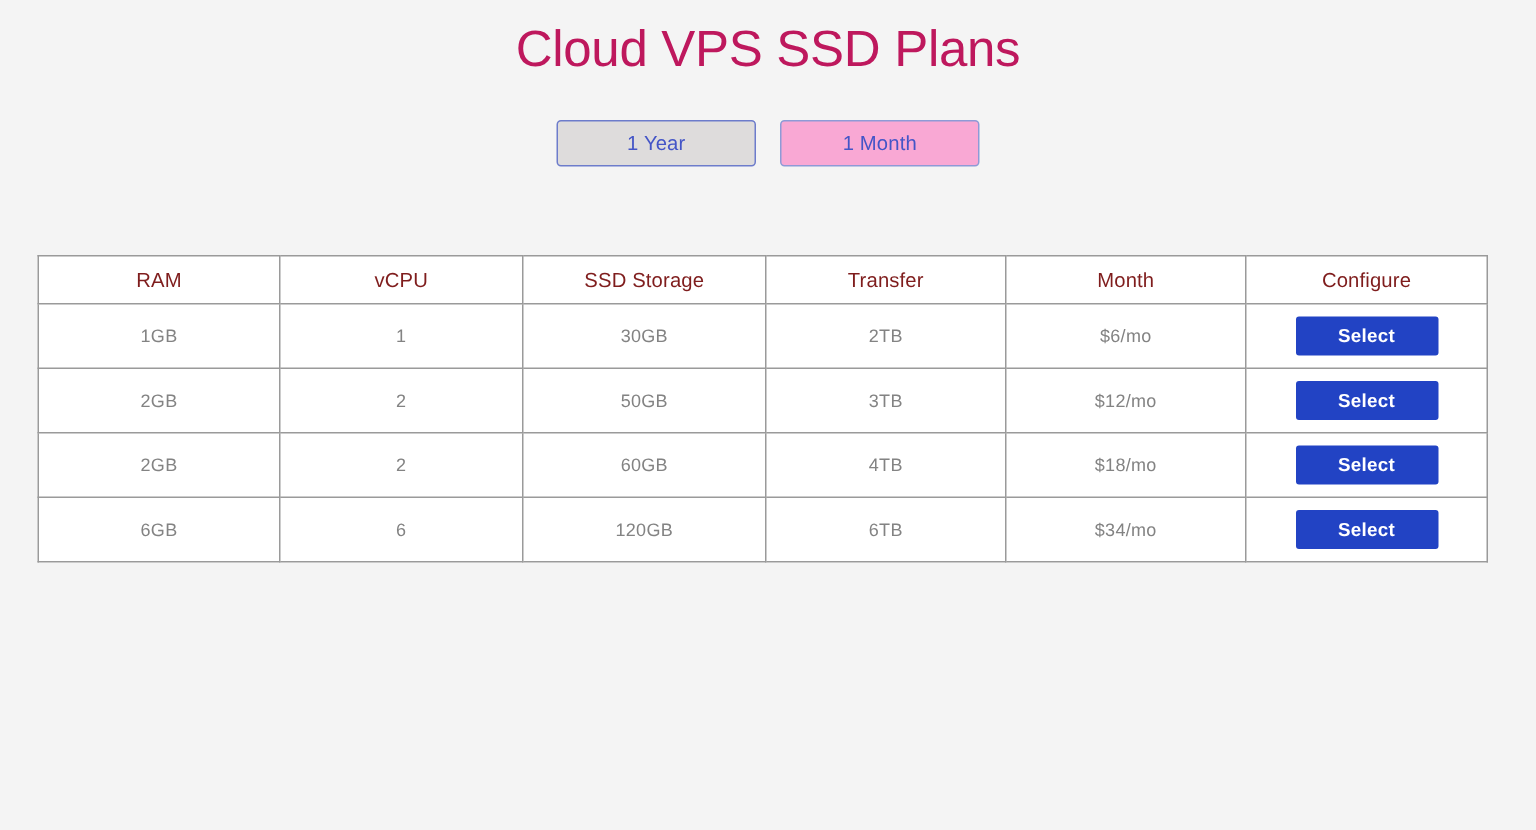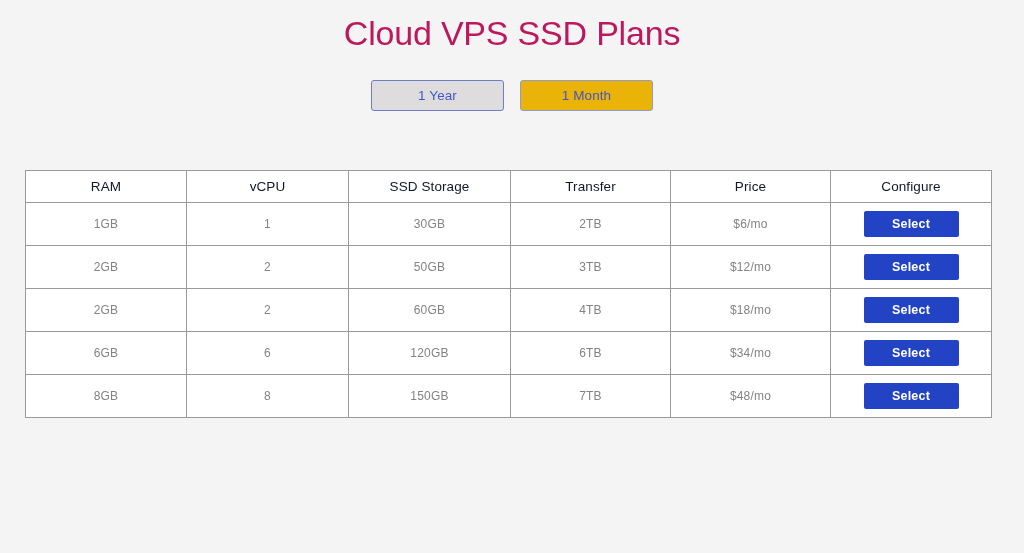--- a/index.html
+++ b/index.html
@@ -54,21 +54,21 @@
     height: 31px;
     display: flex;
     align-items: center;
     justify-content: center;
     font-size: 13.5px;
     font-weight: 400;
     letter-spacing: 0.1px;
     color: #4455c7;
     border: 1px solid #8e9ad6;
     border-radius: 3px;
-    background: #eab308;
+    background: #f9a8d4;
     cursor: pointer;
     user-select: none;
   }
 
   .toggle-btn.is-active {
     background: #dedcdc;
     border-color: #6d7ccb;
   }
 
   
@@ -91,21 +91,21 @@
     border: 1px solid #9a9a9a;
     text-align: center;
     vertical-align: middle;
     background: #ffffff;
   }
 
   table.plans th {
     height: 32px;
     font-size: 13.5px;
     font-weight: 400;
-    color: #0f172a;
+    color: #7f1d1d;
     letter-spacing: 0.1px;
   }
 
   table.plans td {
     height: 36px;
     font-size: 12px;
     font-weight: 400;
     color: #838383;
     letter-spacing: 0.2px;
   }
@@ -158,21 +158,21 @@
         <col class="c-transfer">
           <col class="c-price">
           <col class="c-configure">
       </colgroup>
       <thead>
         <tr>
           <th>RAM</th>
           <th>vCPU</th>
           <th>SSD Storage</th>
           <th>Transfer</th>
-          <th>Price</th>
+          <th>Month</th>
           <th>Configure</th>
         </tr>
       </thead>
       <tbody id="plans-body">
           <tr>
             <td>1GB</td>
             <td>1</td>
             <td>30GB</td>
             <td>2TB</td>
             <td>$6/mo</td>
@@ -195,25 +195,17 @@
             <td class="configure-cell"><button class="select-btn">Select</button></td>
           </tr>
           <tr>
             <td>6GB</td>
             <td>6</td>
             <td>120GB</td>
             <td>6TB</td>
             <td>$34/mo</td>
             <td class="configure-cell"><button class="select-btn">Select</button></td>
           </tr>
-          <tr>
-            <td>8GB</td>
-            <td>8</td>
-            <td>150GB</td>
-            <td>7TB</td>
-            <td>$48/mo</td>
-            <td class="configure-cell"><button class="select-btn">Select</button></td>
-          </tr>
         </tbody>
     </table>
   </div>
 
 </div>
 
 </body></html>

